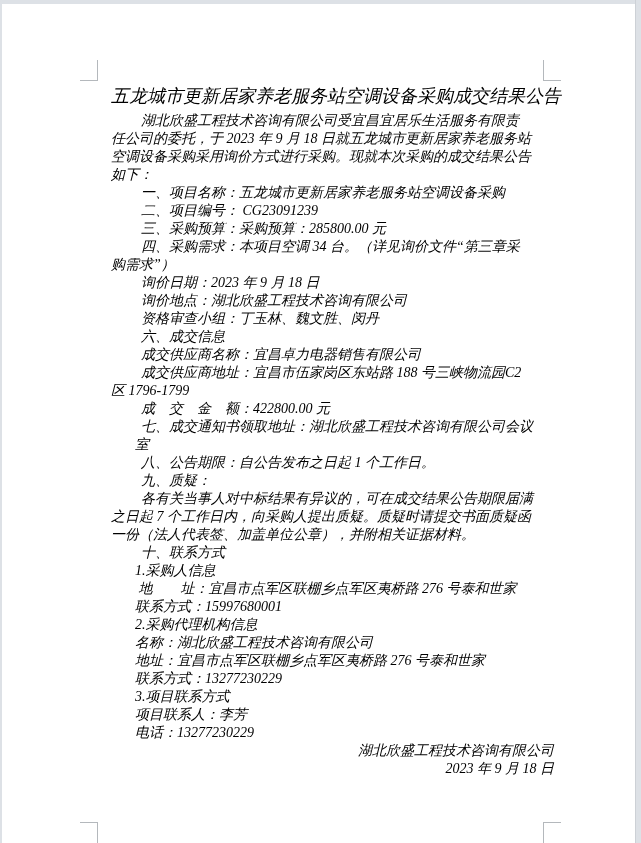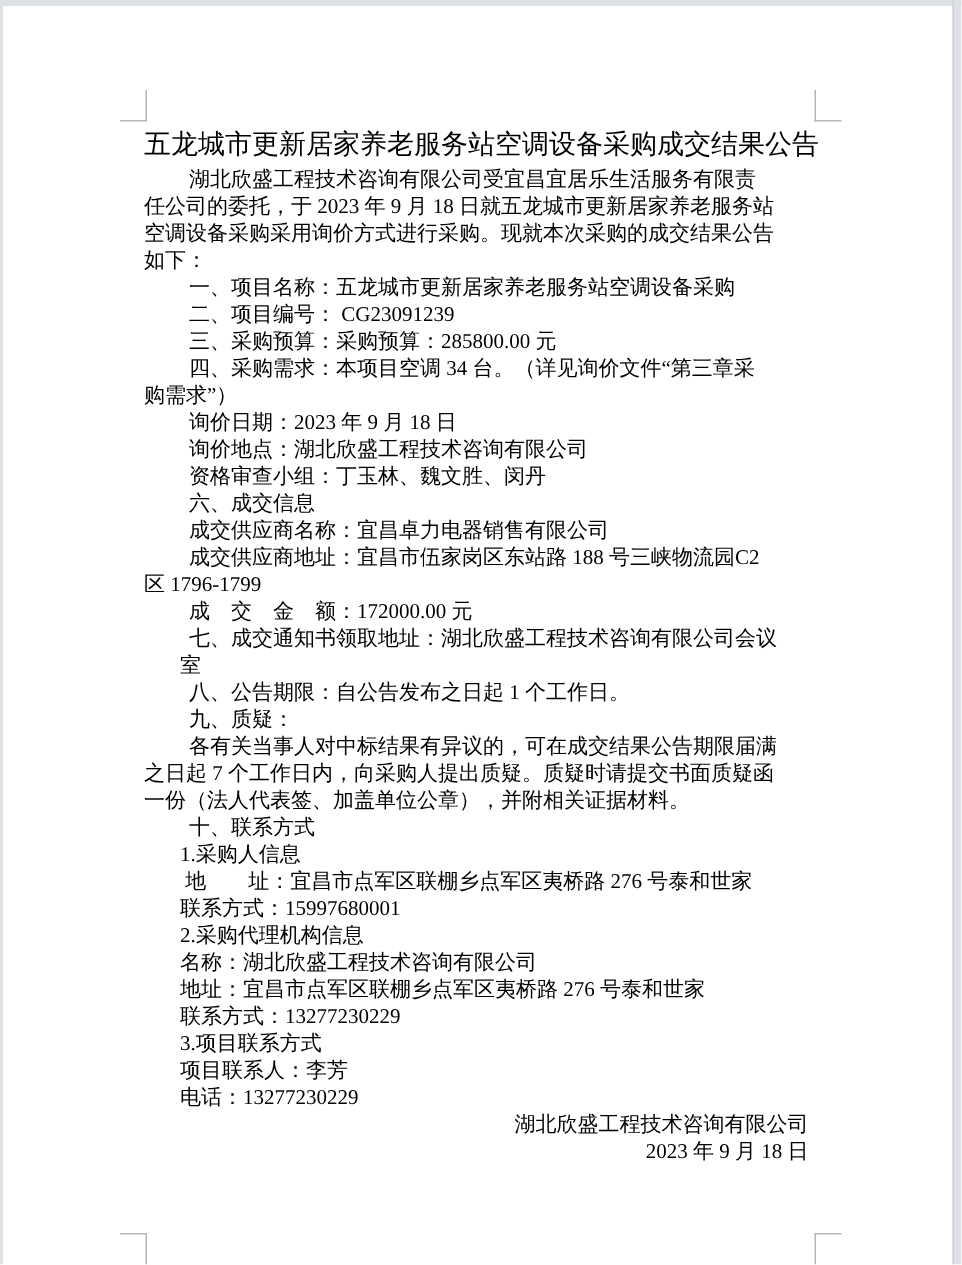--- a/index.html
+++ b/index.html
@@ -22,21 +22,21 @@
 
   
   .crop { position: absolute; box-sizing: border-box; }
   .crop.tl { left: 80px;  top: 60px;  width: 18px; height: 21px; border-right: 1px solid #b4b8bc; border-bottom: 1px solid #b4b8bc; }
   .crop.tr { left: 543px; top: 60px;  width: 18px; height: 21px; border-left:  1px solid #b4b8bc; border-bottom: 1px solid #b4b8bc; }
   .crop.bl { left: 80px;  top: 822px; width: 18px; height: 21px; border-right: 1px solid #b4b8bc; border-top:    1px solid #b4b8bc; }
   .crop.br { left: 543px; top: 822px; width: 18px; height: 21px; border-left:  1px solid #b4b8bc; border-top:    1px solid #b4b8bc; }
 
   .textarea {
     position: absolute;
-    left: 96px; top: 84px; width: 446px;
+    left: 111px; top: 84px; width: 446px; font-style: italic;
   }
   .doc-title {
     font-size: 18px;
     line-height: 24px;
     text-align: center;
     white-space: nowrap;
     margin-bottom: 4px;
   }
   .ln {
     font-size: 14px;
@@ -72,21 +72,21 @@
     <div class="ln i2">三、采购预算：采购预算：285800.00 元</div>
     <div class="ln i2">四、采购需求：本项目空调 34 台。（详见询价文件“第三章采</div>
     <div class="ln">购需求”）</div>
     <div class="ln i2">询价日期：2023 年 9 月 18 日</div>
     <div class="ln i2">询价地点：湖北欣盛工程技术咨询有限公司</div>
     <div class="ln i2">资格审查小组：丁玉林、魏文胜、闵丹</div>
     <div class="ln i2">六、成交信息</div>
     <div class="ln i2">成交供应商名称：宜昌卓力电器销售有限公司</div>
     <div class="ln i2">成交供应商地址：宜昌市伍家岗区东站路 188 号三峡物流园C2</div>
     <div class="ln">区 1796-1799</div>
-    <div class="ln i2">成　交　金　额：172000.00 元</div>
+    <div class="ln i2">成　交　金　额：422800.00 元</div>
     <div class="ln i2">七、成交通知书领取地址：湖北欣盛工程技术咨询有限公司会议</div>
     <div class="ln i15">室</div>
     <div class="ln i2">八、公告期限：自公告发布之日起 1 个工作日。</div>
     <div class="ln i2">九、质疑：</div>
     <div class="ln i2">各有关当事人对中标结果有异议的，可在成交结果公告期限届满</div>
     <div class="ln">之日起 7 个工作日内，向采购人提出质疑。质疑时请提交书面质疑函</div>
     <div class="ln">一份（法人代表签、加盖单位公章），并附相关证据材料。</div>
     <div class="ln i2">十、联系方式</div>
     <div class="ln i15">1.采购人信息</div>
     <div class="ln i15"> 地　　址：宜昌市点军区联棚乡点军区夷桥路 276 号泰和世家</div>

